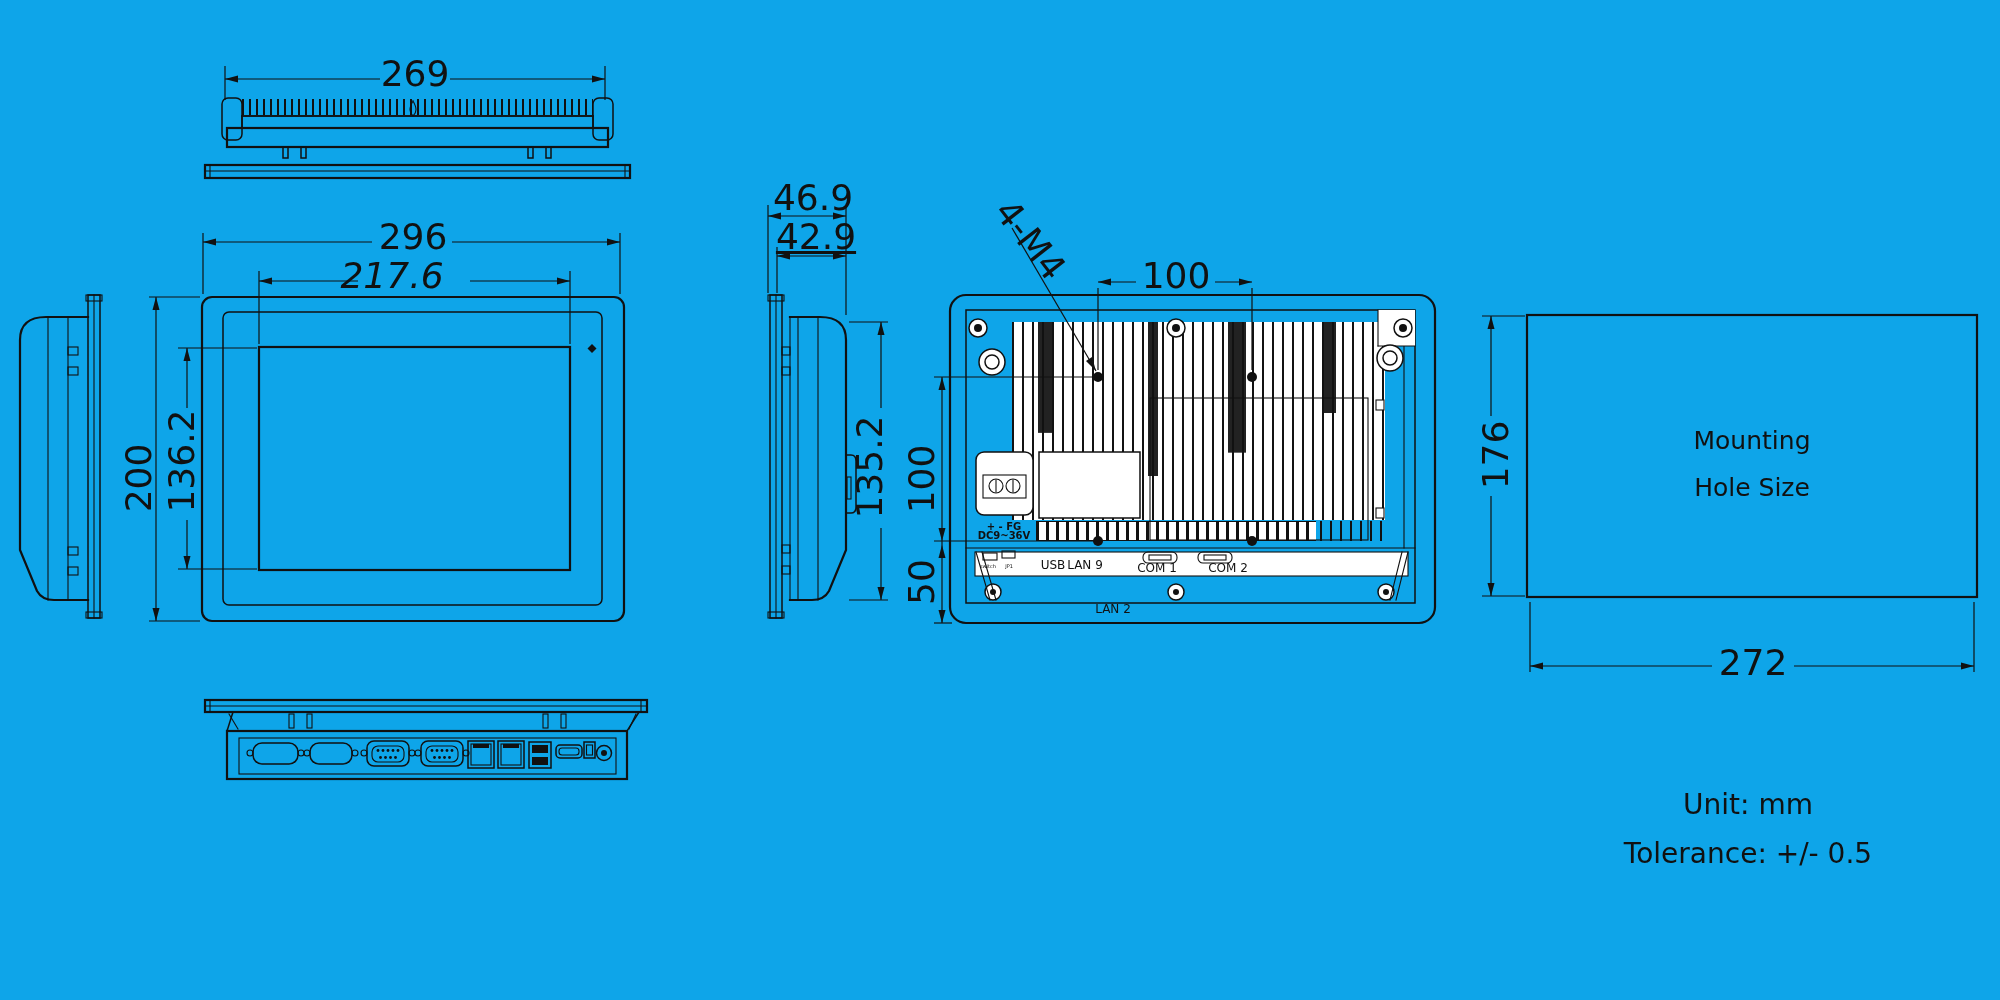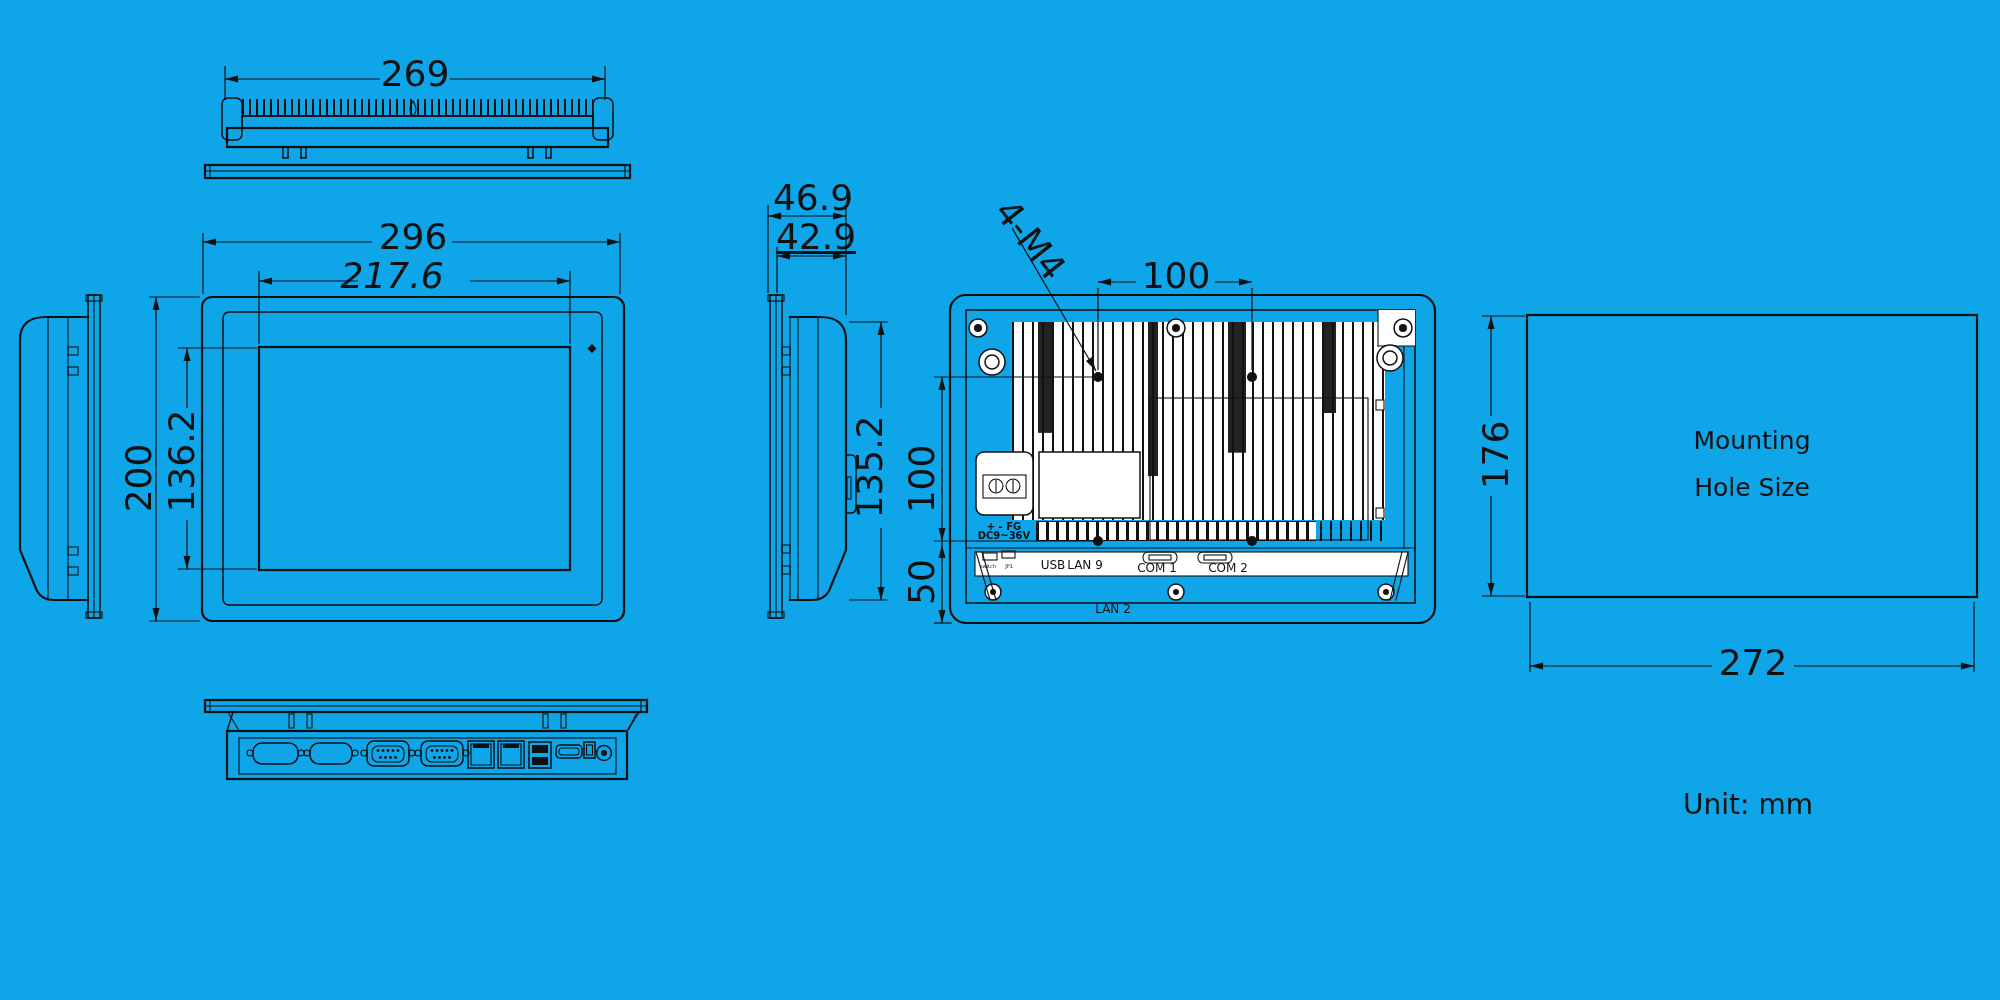--- a/index.html
+++ b/index.html
@@ -375,20 +375,21 @@
   <div class="lbl" style="left:1176px;top:276px;">100</div>
   <div class="lbl rot" style="left:922px;top:479px;">100</div>
   <div class="lbl rot" style="left:922px;top:582px;">50</div>
   <div class="lbl rot" style="left:1496px;top:455px;">176</div>
   <div class="lbl" style="left:1753px;top:663px;">272</div>
 
   <div class="lbl title" style="left:1752px;top:440px;">Mounting</div>
   <div class="lbl title" style="left:1752px;top:487px;">Hole Size</div>
 
   <div class="lbl note" style="left:1748px;top:791px;">Unit: mm</div>
+  <div class="lbl note" style="left:1748px;top:840px;">Tolerance: +/- 0.5</div>
 
   <div class="lbl term" style="left:1004px;top:531px;">
     <div>+ - FG</div>
     <div>DC9~36V</div>
   </div>
 
   <div class="lbl micro" style="left:988px;top:566px;">switch</div>
   <div class="lbl micro" style="left:1009px;top:566px;">JP1</div>
   <div class="lbl tiny" style="left:1053px;top:565px;">USB</div>
   <div class="lbl tiny" style="left:1085px;top:565px;">LAN 9</div>

